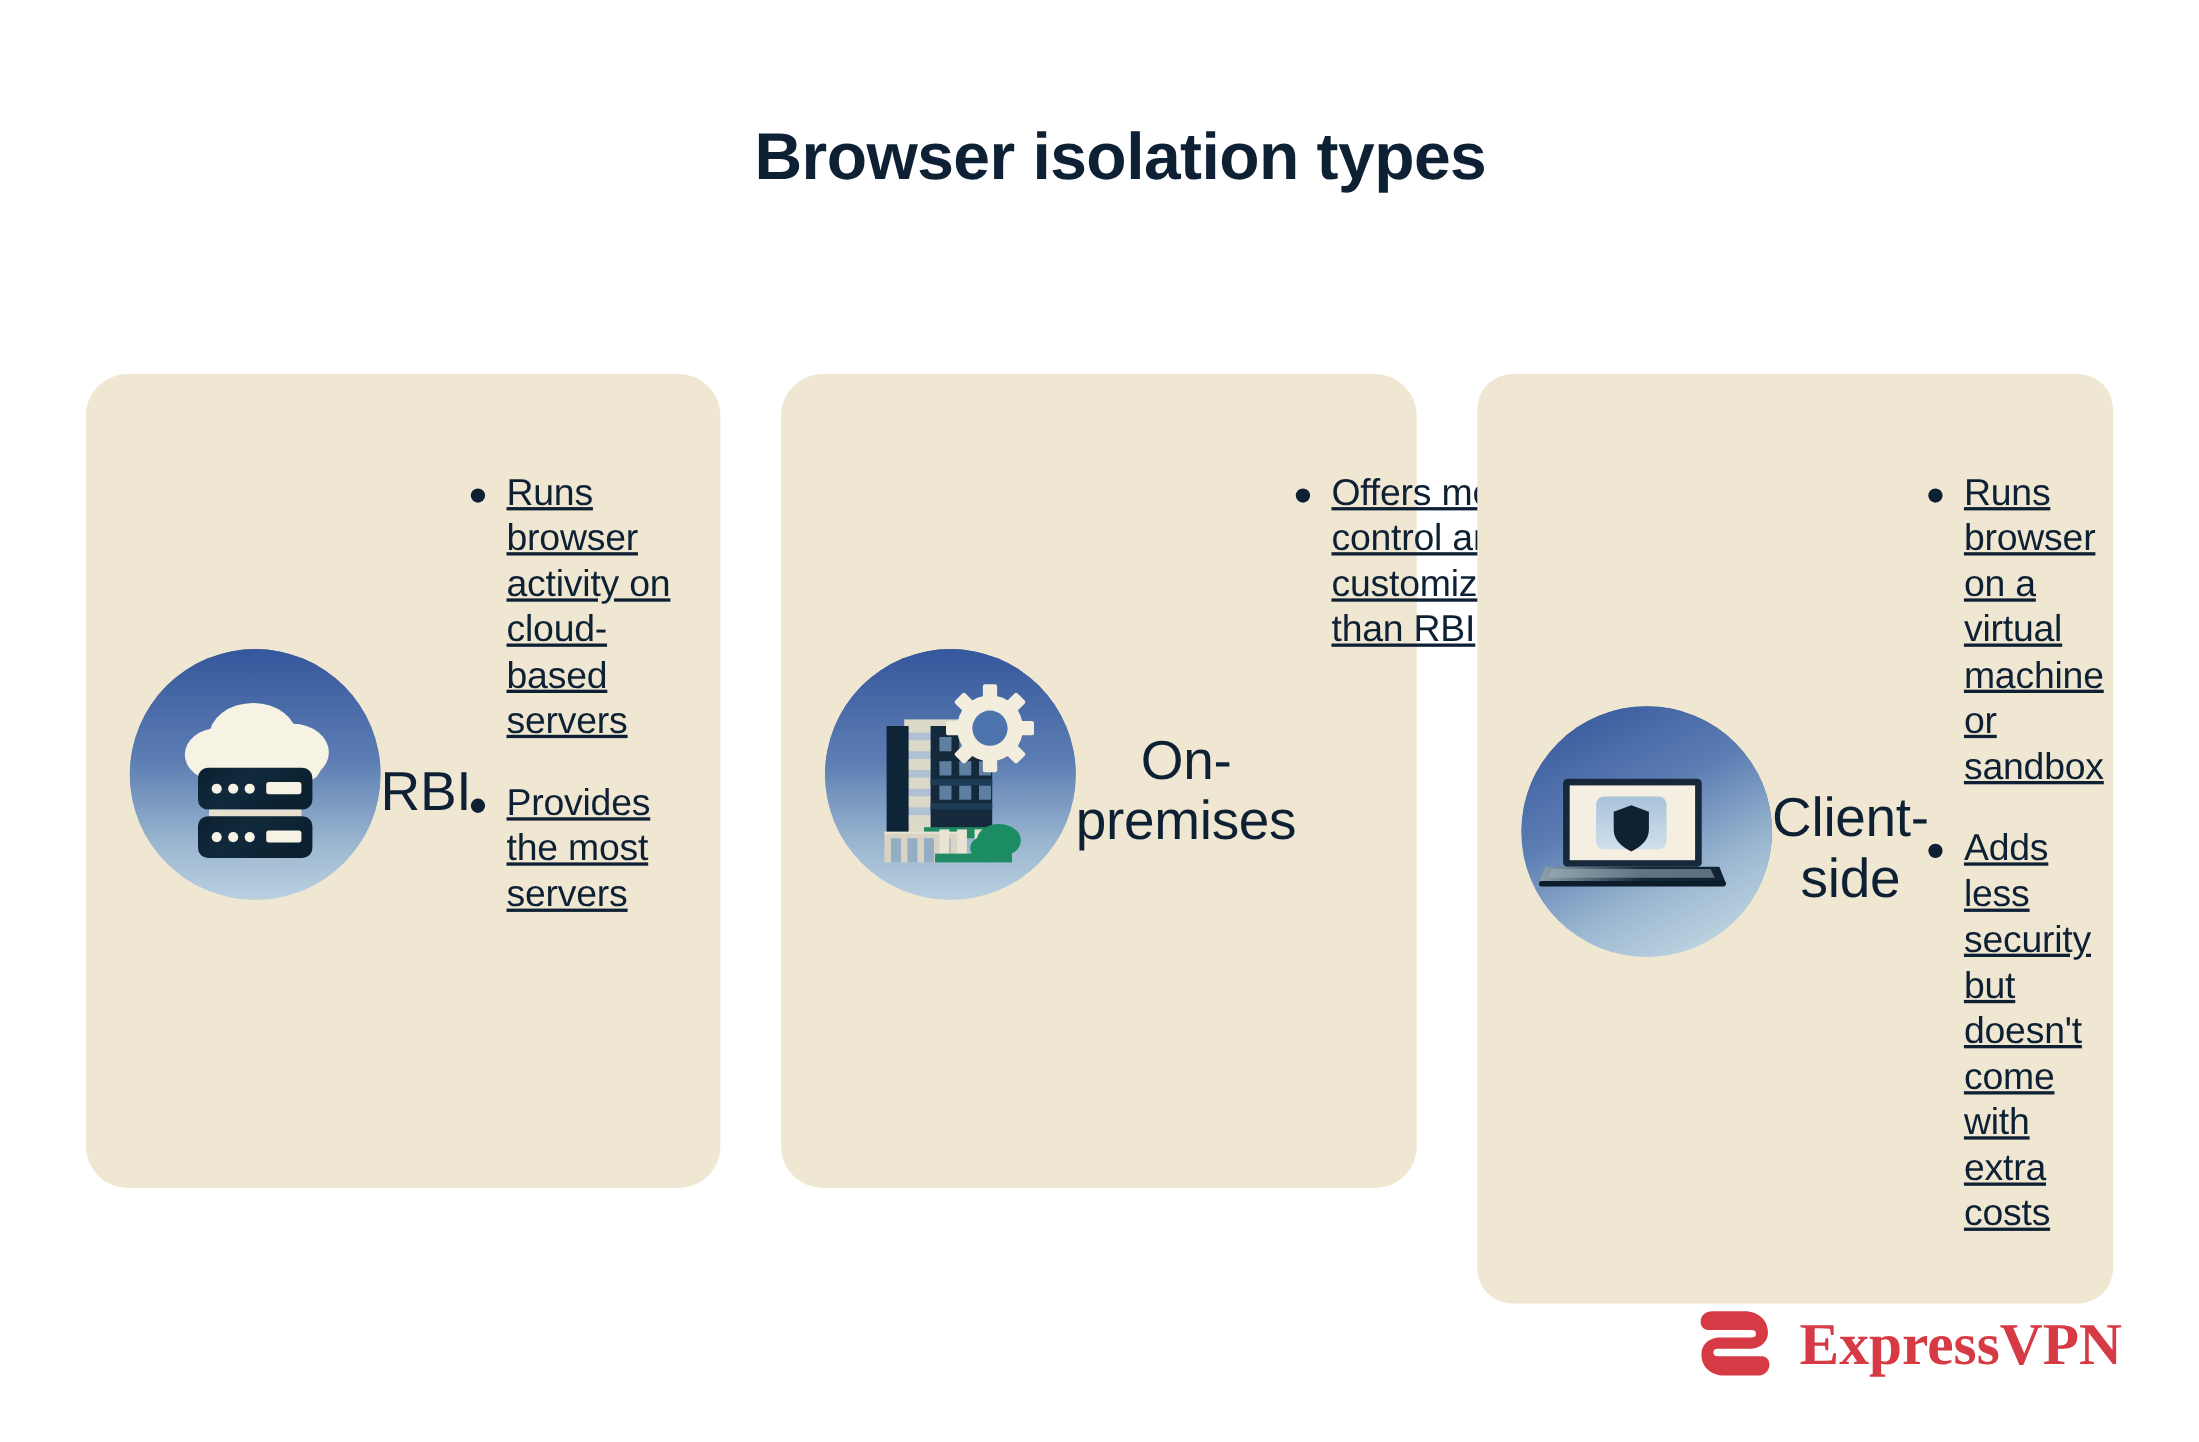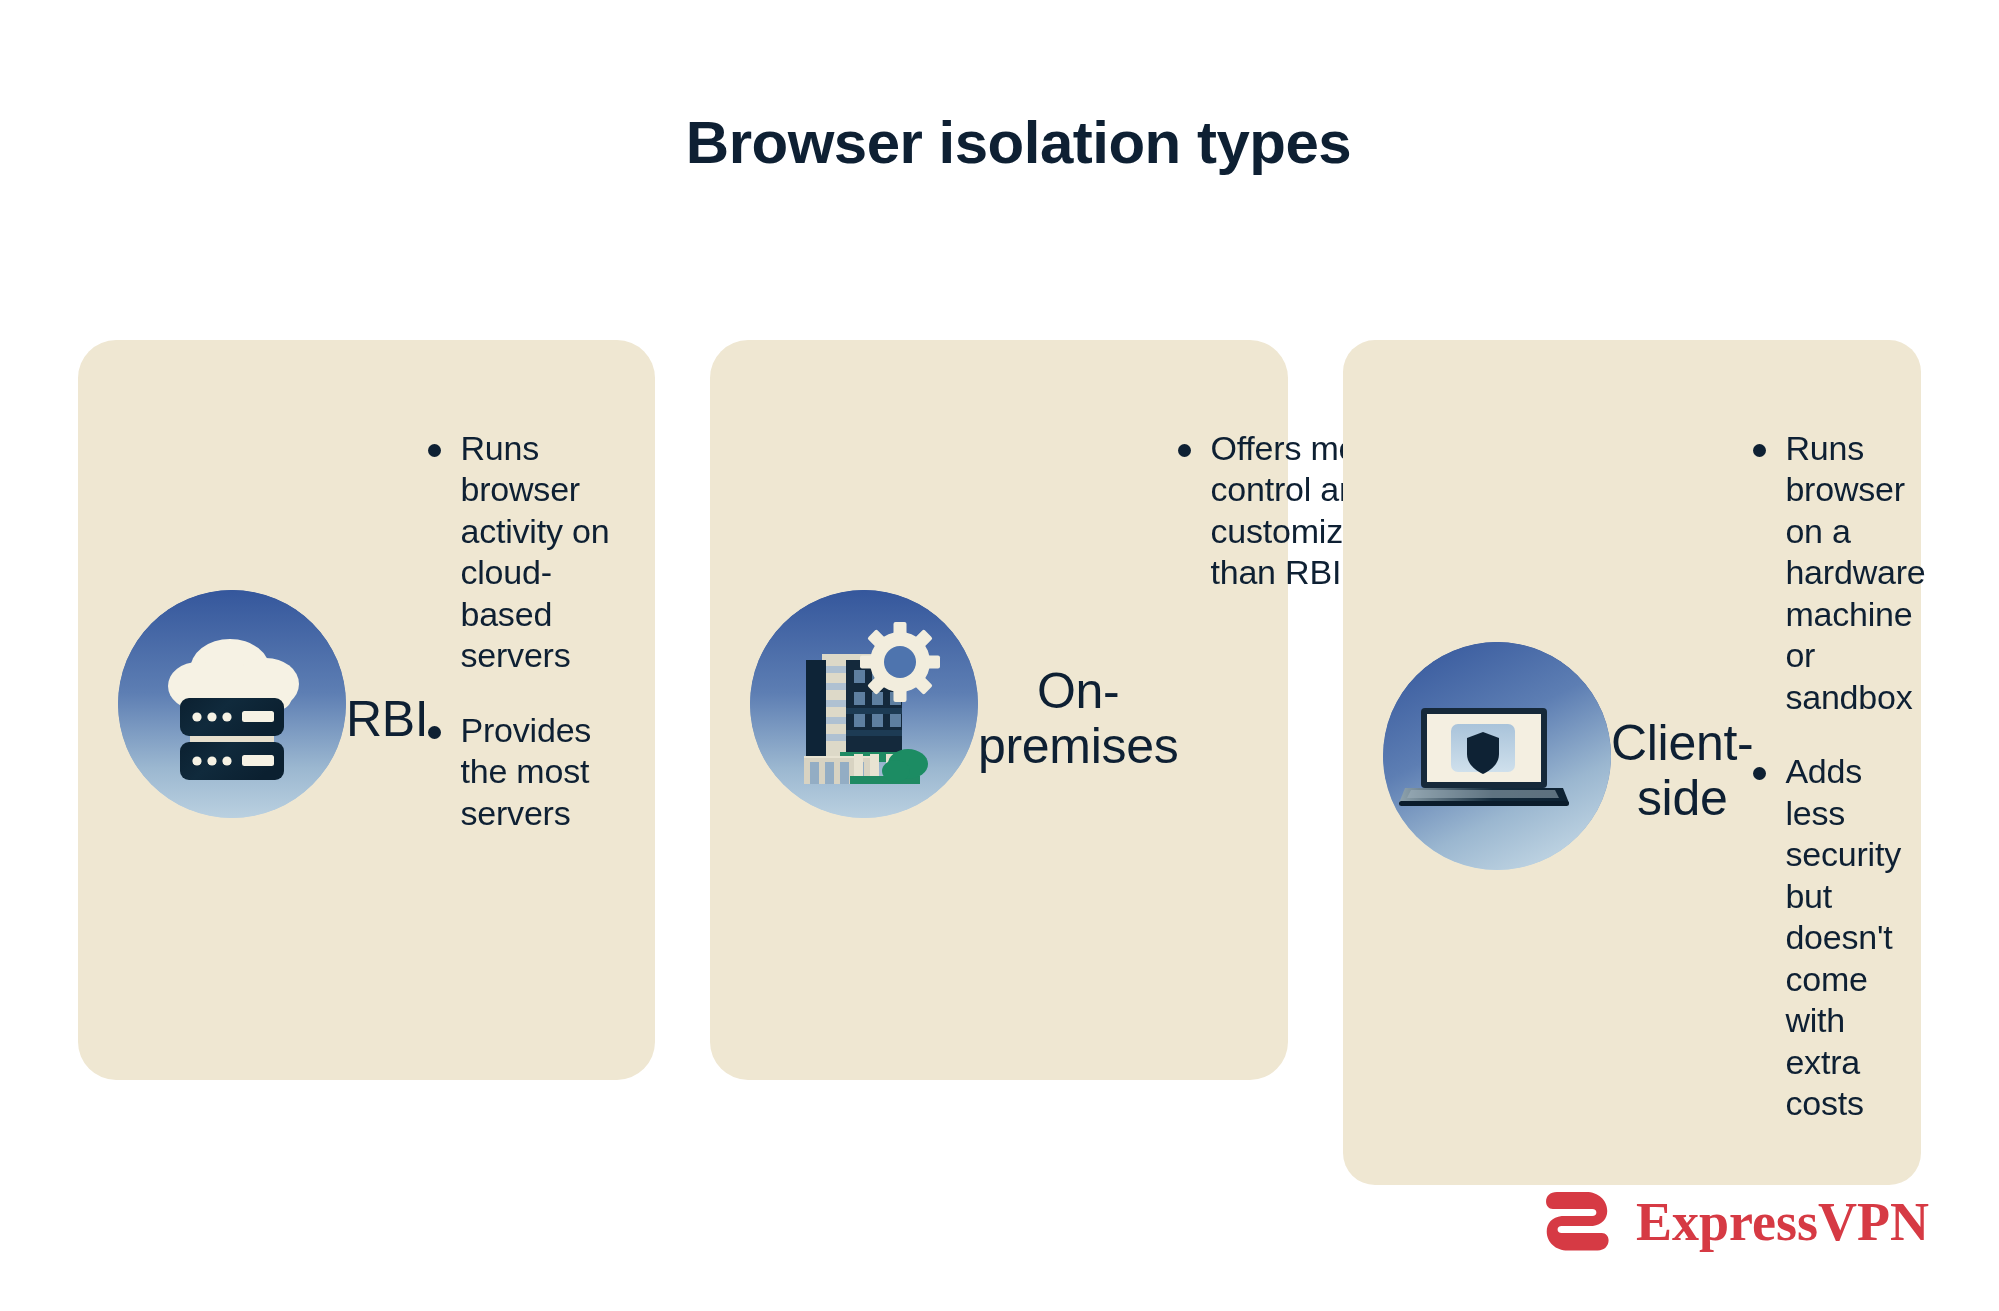--- a/index.html
+++ b/index.html
@@ -107,20 +107,21 @@
     flex: 0 0 auto;
     margin-top: 16px;
     margin-right: 19px;
   }
   .bullet-text {
     font-size: 34px;
     font-weight: 500;
     line-height: 1.22;
     color: #0E2033;
     letter-spacing: -0.2px;
+    text-decoration: underline;
   }
 
   
   .logo {
     position: absolute;
     right: 70px;
     bottom: 55px;
     display: flex;
     align-items: center;
     gap: 24px;
@@ -317,21 +318,21 @@
 
           <path d="M22 146 L180 146 L186 161 L16 161 Z" fill="url(#kb3)"></path>
           <path d="M28 148 L172 148 L176 156 L24 156 Z" fill="#9FB1BC" opacity="0.55"></path>
           <rect x="16" y="159" width="170" height="5" rx="2.5" fill="#0B1C2B"></rect>
         </svg>
       </div>
       <div class="card-heading">Client-side</div>
       <ul class="bullets">
         <li>
           <span class="bullet-dot"></span>
-          <span class="bullet-text">Runs browser on a hardware machine or sandbox</span>
+          <span class="bullet-text">Runs browser on a virtual machine or sandbox</span>
         </li>
         <li>
           <span class="bullet-dot"></span>
           <span class="bullet-text">Adds less security but doesn't come with extra costs</span>
         </li>
       </ul>
     </div>
 
   </div>
 

